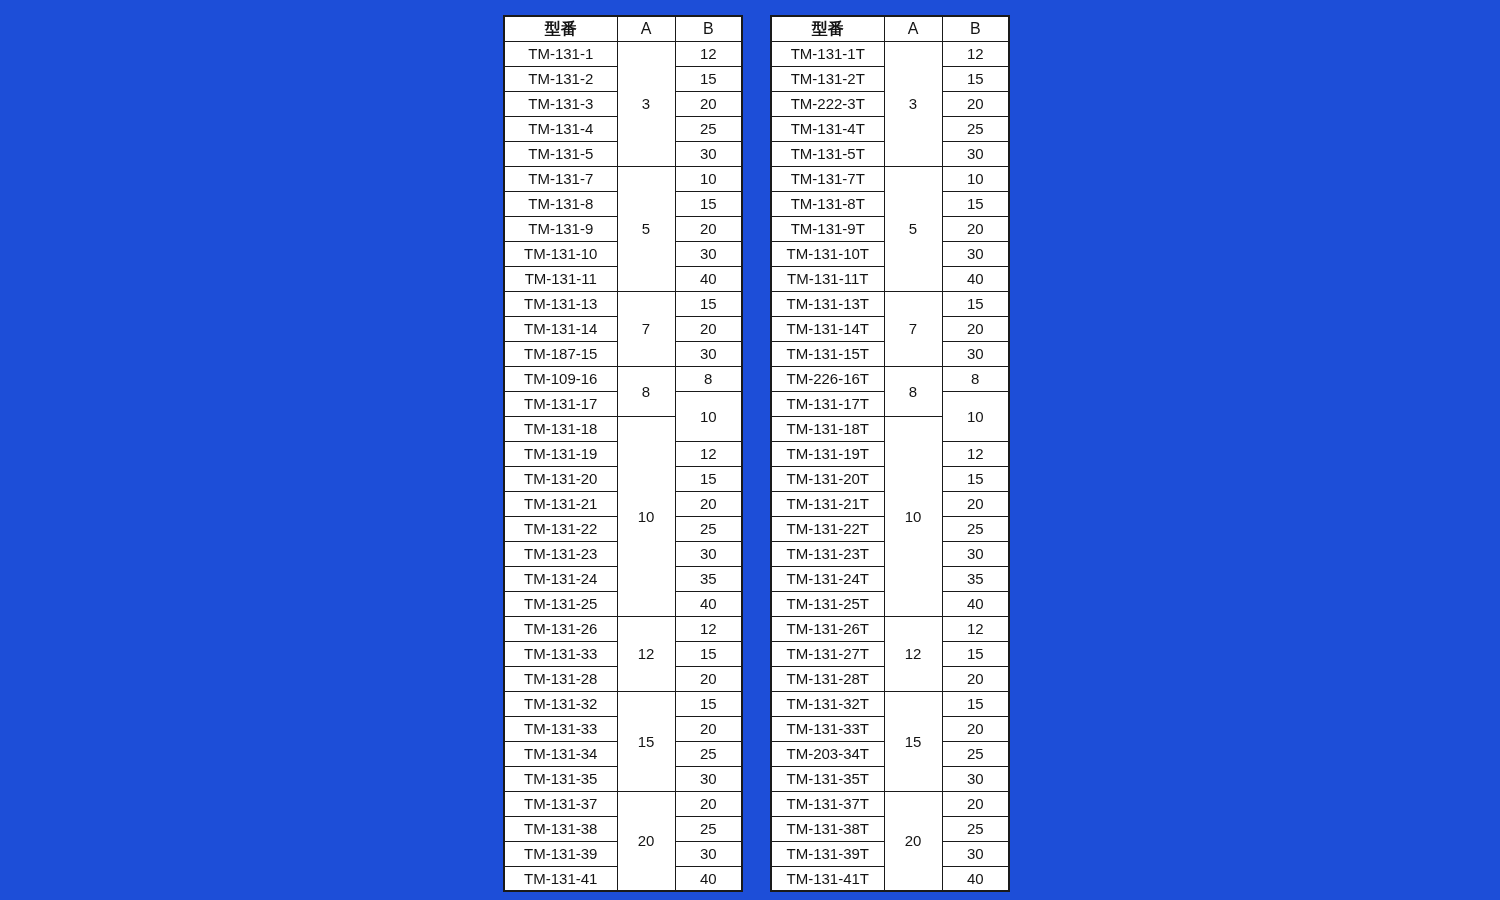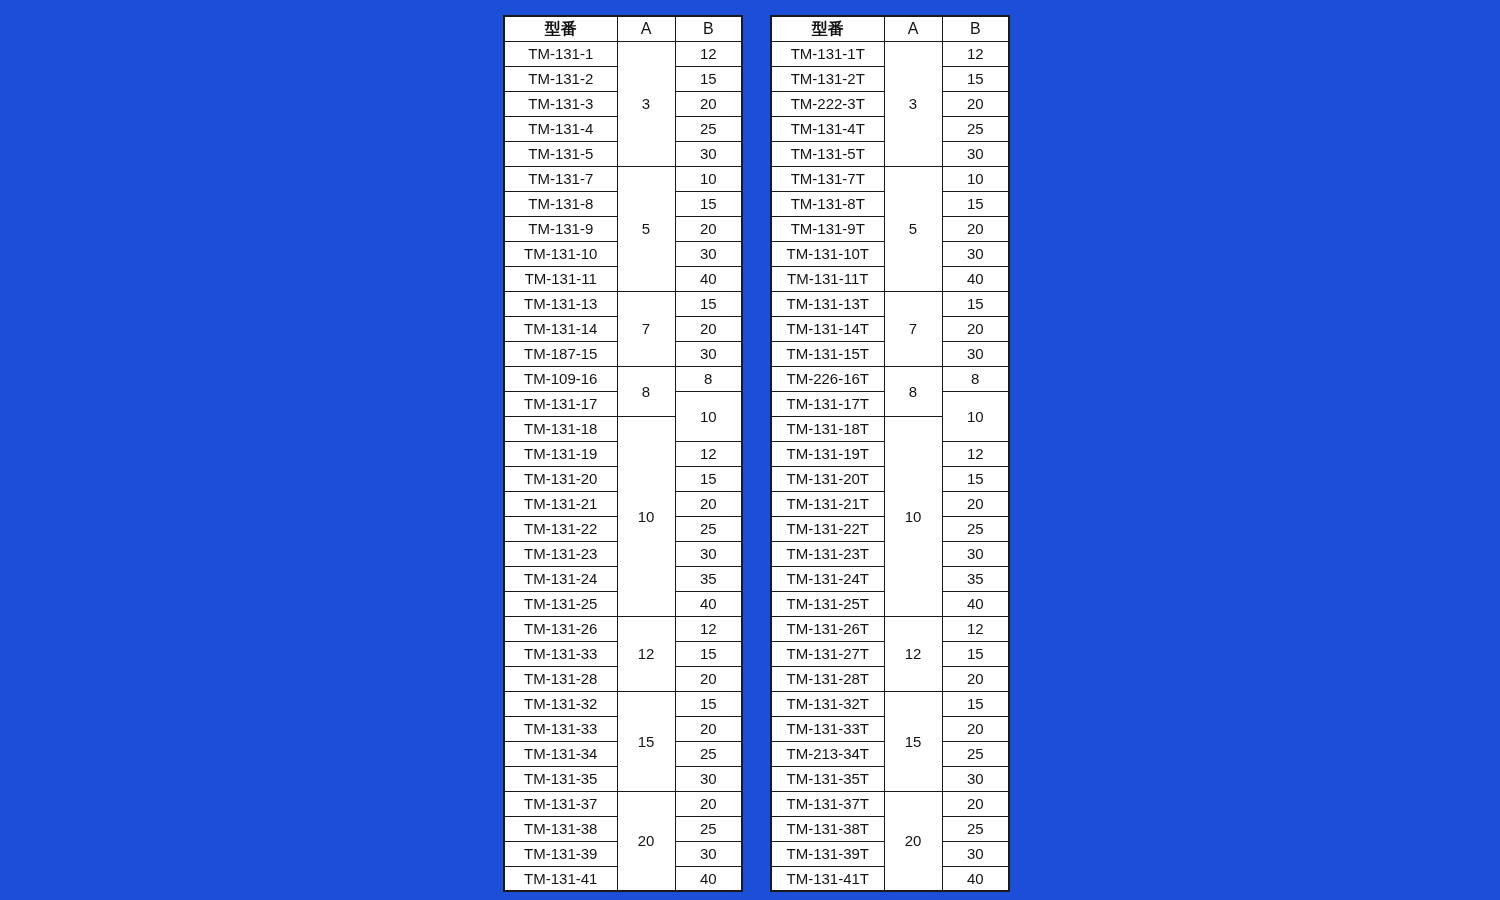--- a/index.html
+++ b/index.html
@@ -345,21 +345,21 @@
         <tr>
           <td>TM-131-32T</td>
           <td rowspan="4">15</td>
           <td>15</td>
         </tr>
         <tr>
           <td>TM-131-33T</td>
           <td>20</td>
         </tr>
         <tr>
-          <td>TM-213-34T</td>
+          <td>TM-203-34T</td>
           <td>25</td>
         </tr>
         <tr>
           <td>TM-131-35T</td>
           <td>30</td>
         </tr>
         <tr>
           <td>TM-131-37T</td>
           <td rowspan="4">20</td>
           <td>20</td>

